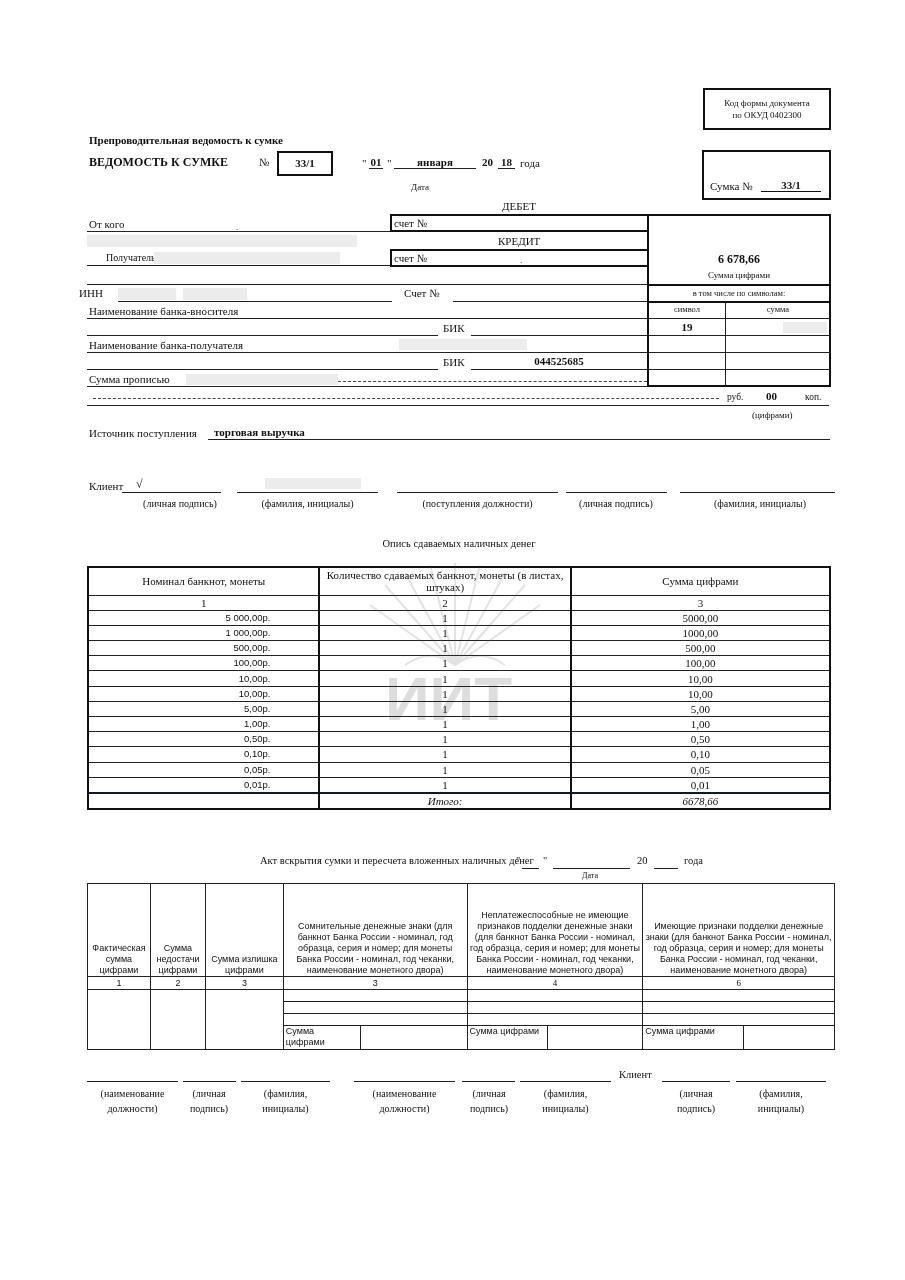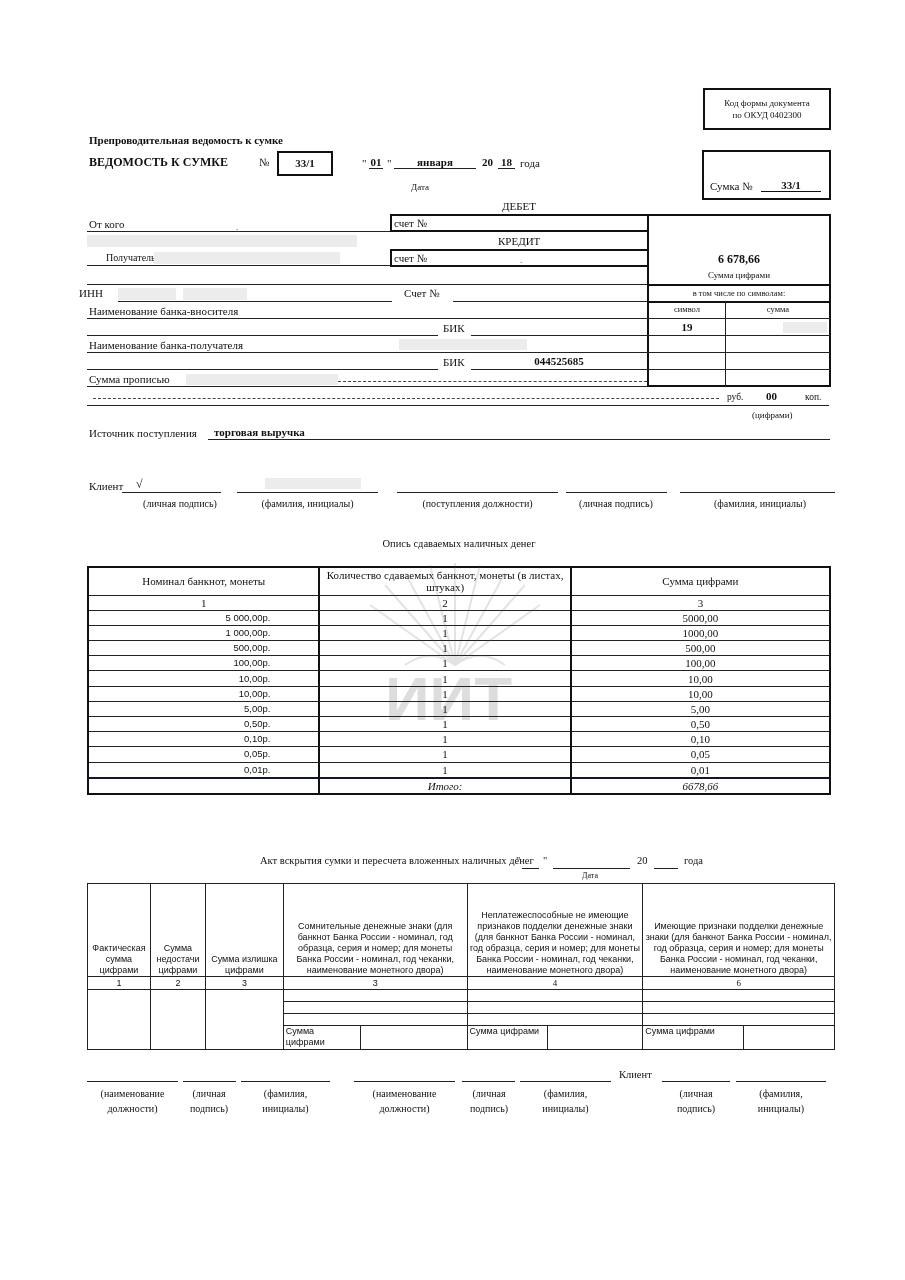--- a/index.html
+++ b/index.html
@@ -201,20 +201,25 @@
         <td class="nom">10,00р.</td>
         <td class="cnt mid">1</td>
         <td class="sum">10,00</td>
       </tr>
   <tr>
         <td class="nom">5,00р.</td>
         <td class="cnt mid">1</td>
         <td class="sum">5,00</td>
       </tr>
   <tr>
+        <td class="nom">1,00р.</td>
+        <td class="cnt mid">1</td>
+        <td class="sum">1,00</td>
+      </tr>
+  <tr>
         <td class="nom">0,50р.</td>
         <td class="cnt mid">1</td>
         <td class="sum">0,50</td>
       </tr>
   <tr>
         <td class="nom">0,10р.</td>
         <td class="cnt mid">1</td>
         <td class="sum">0,10</td>
       </tr>
   <tr>

